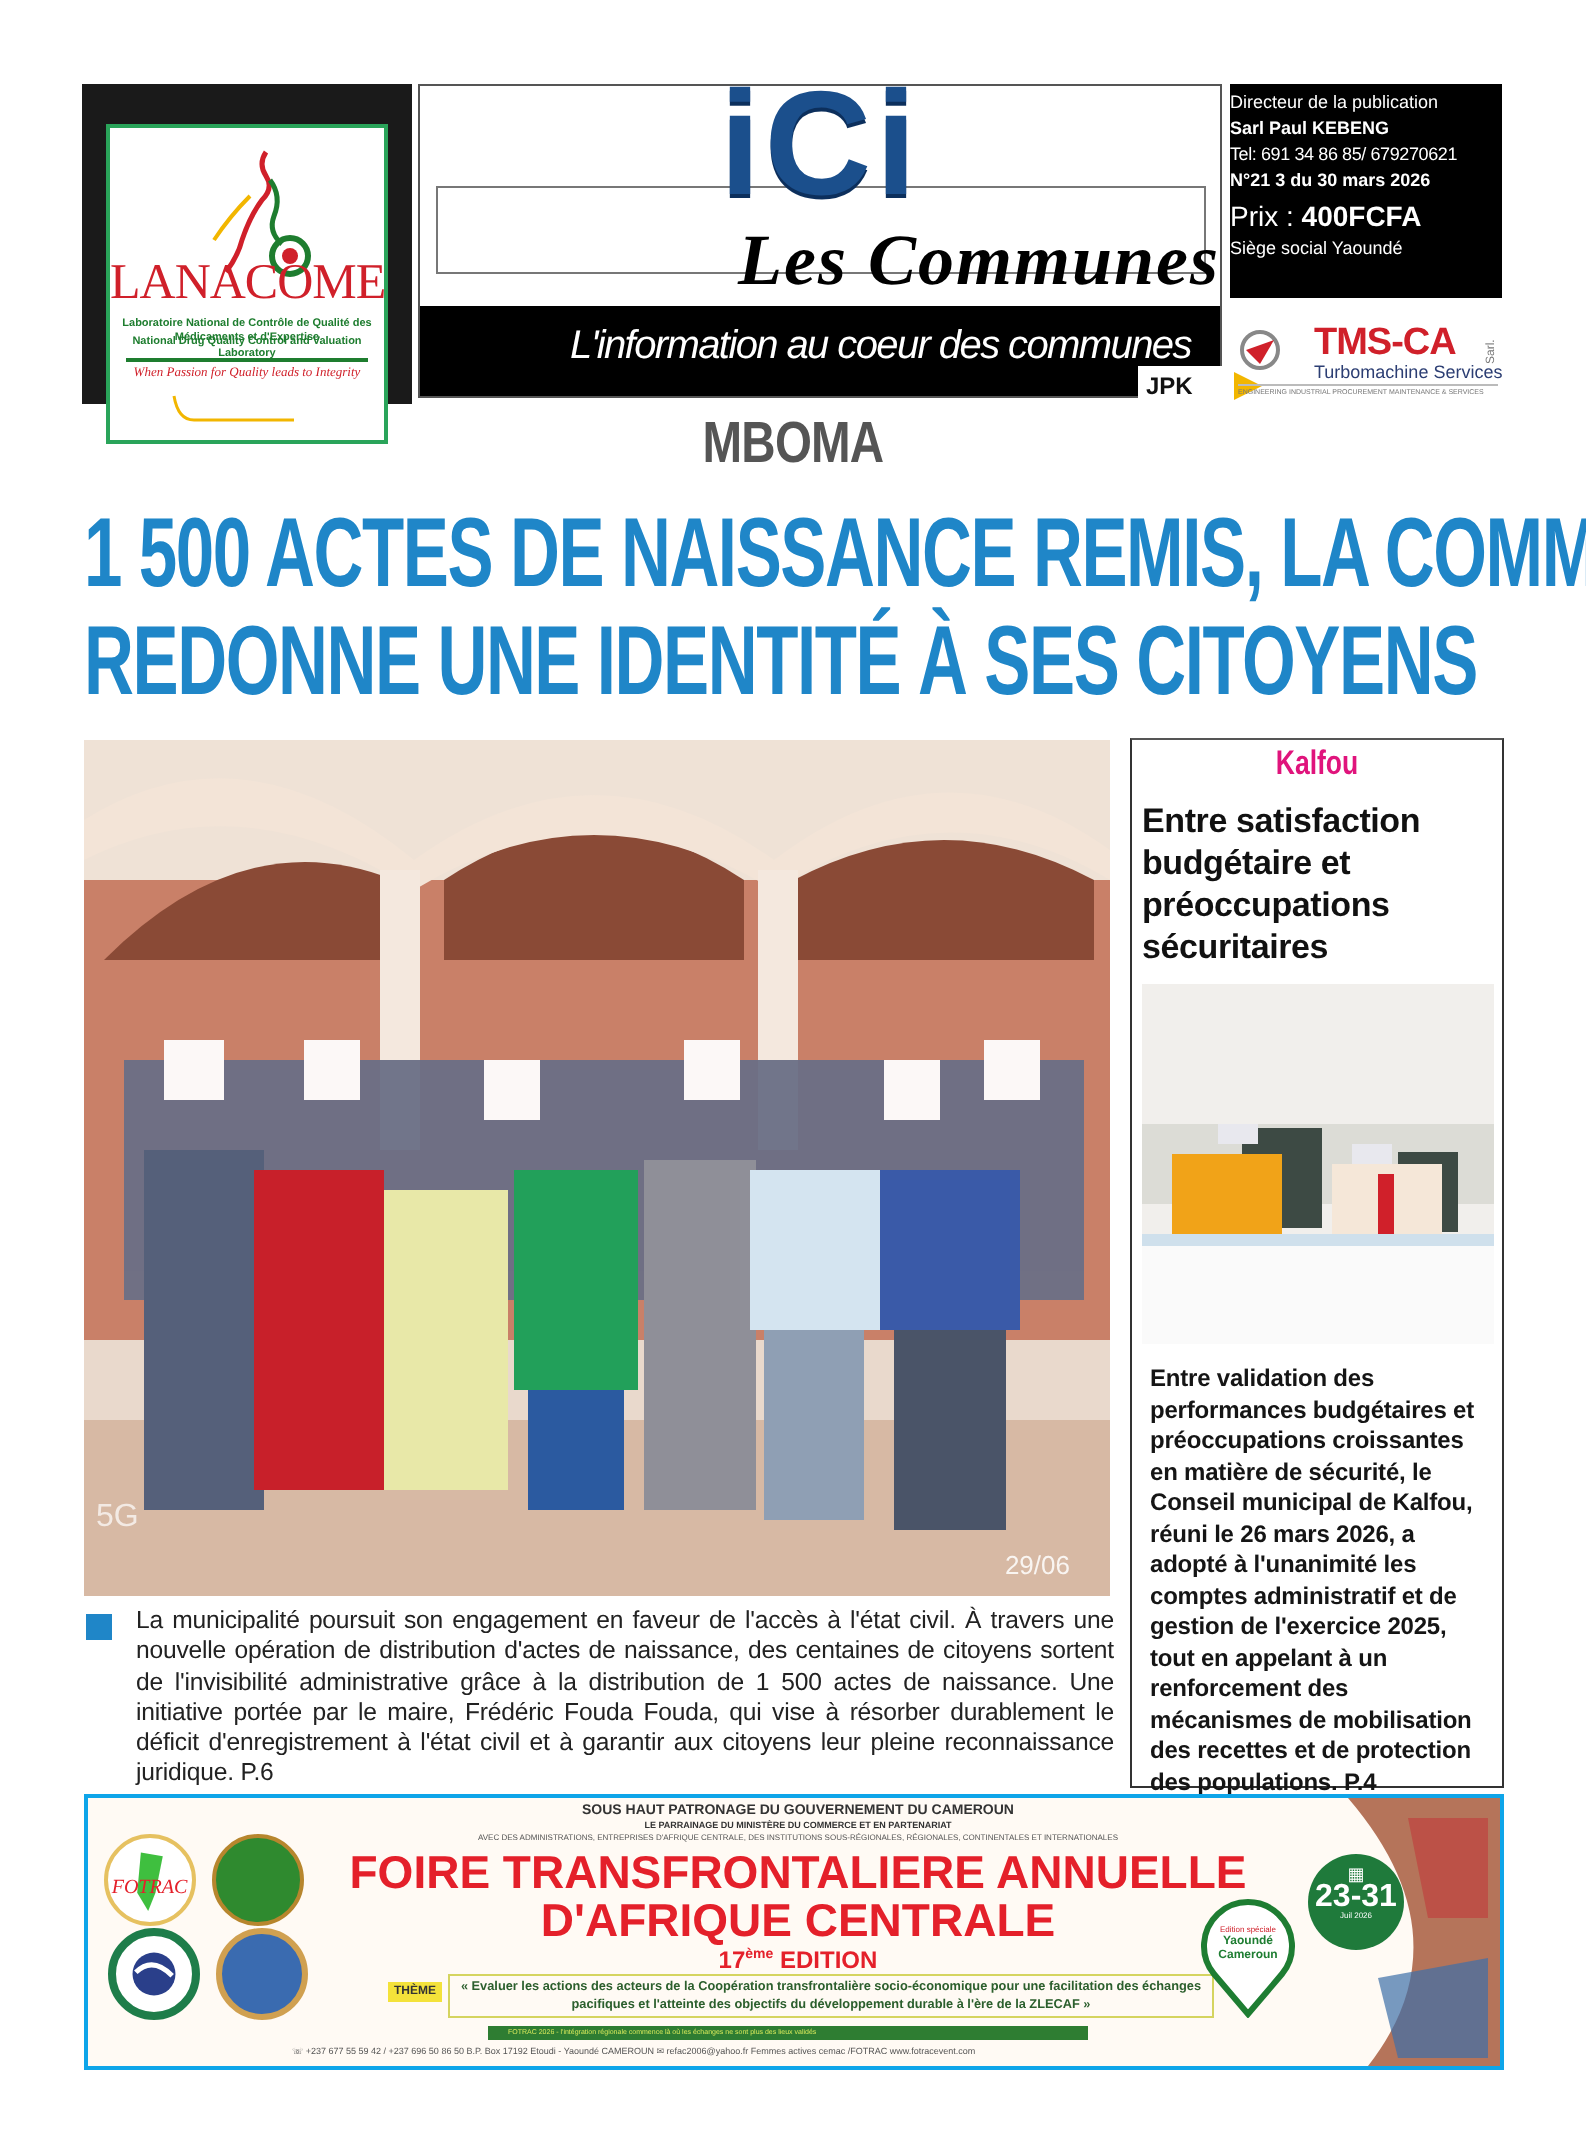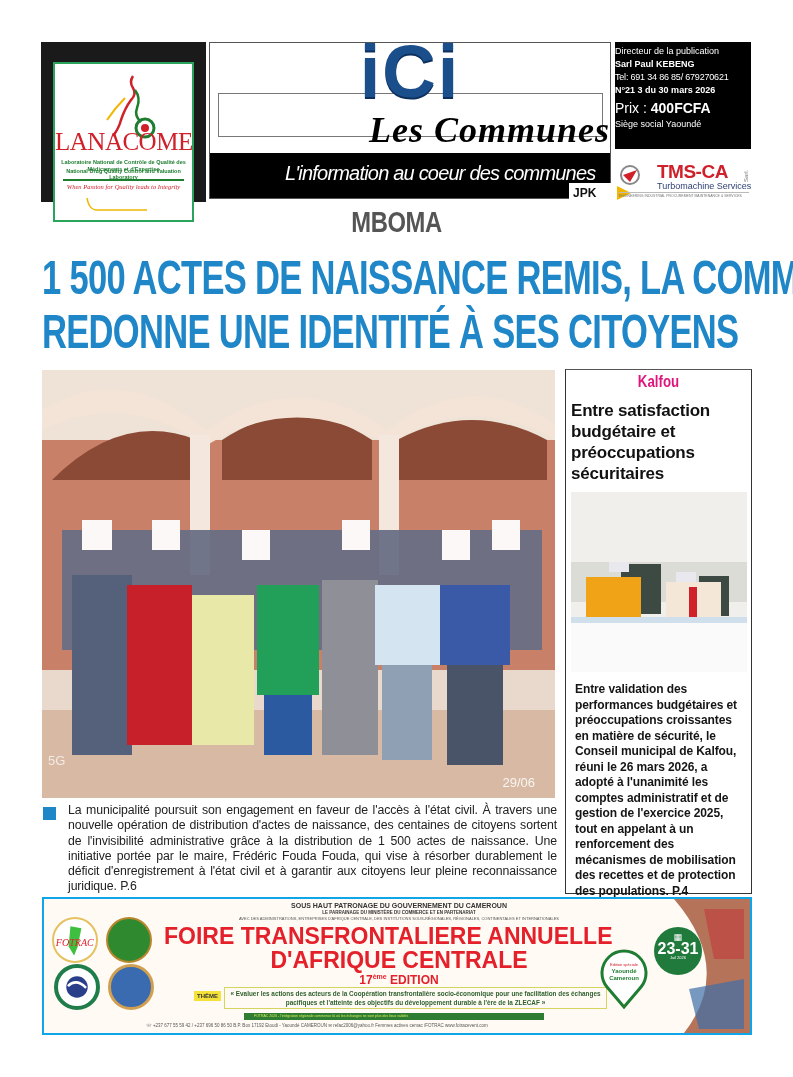--- a/index.html
+++ b/index.html
@@ -84,21 +84,21 @@
     transform: scaleX(0.705); transform-origin: left top; white-space: nowrap;
   }
 
   
   .photo {
     position: absolute; left: 42px; top: 370px; width: 513px; height: 428px; overflow: hidden;
     background: #eaded3;
   }
   .photo svg { width: 100%; height: 100%; display: block; }
   .photo-date { position: absolute; right: 20px; bottom: 8px; color: rgba(255,255,255,0.85); font-size: 13px; }
-  .photo-mark { position: absolute; left: 6px; bottom: 30px; color: rgba(255,255,255,0.7); font-size: 13px; }
+  .photo-mark { position: absolute; left: 6px; bottom: 30px; color: rgba(255,255,255,0.7); font-size: 16px; }
 
   .caption { position: absolute; left: 42px; top: 803px; width: 515px; }
   .caption-square { position: absolute; left: 1px; top: 4px; width: 13px; height: 13px; background: #1f86c8; }
   .caption-text {
     position: absolute; left: 26px; top: 0; width: 489px; font-size: 12.3px; line-height: 15.3px; color: #222;
     text-align: justify; letter-spacing: -0.1px;
   }
 
   
   .side {
@@ -121,21 +121,21 @@
 
   
   .ad {
     position: absolute; left: 42px; top: 897px; width: 710px; height: 138px; border: 2px solid #0ea5e9;
     background: #fffaf4; overflow: hidden;
   }
   .ad-logo { position: absolute; width: 46px; height: 46px; border-radius: 50%; }
   .ad-top1 { position: absolute; left: 120px; width: 470px; top: 3px; text-align: center; font-weight: bold; font-size: 7px; color: #333; }
   .ad-top2 { position: absolute; left: 120px; width: 470px; top: 11px; text-align: center; font-weight: bold; font-size: 4.5px; color: #333; }
   .ad-top3 { position: absolute; left: 120px; width: 470px; top: 17px; text-align: center; font-size: 4px; color: #555; }
-  .ad-title1 { position: absolute; left: 120px; width: 470px; top: 24px; font-weight: bold; font-size: 23px; color: #e4202a; letter-spacing: 0px; }
+  .ad-title1 { position: absolute; left: 120px; width: 470px; top: 24px; text-align: center; font-weight: bold; font-size: 23px; color: #e4202a; letter-spacing: 0px; }
   .ad-title2 { position: absolute; left: 120px; width: 470px; top: 48px; text-align: center; font-weight: bold; font-size: 23px; color: #e4202a; }
   .ad-edition { position: absolute; left: 120px; width: 470px; top: 74px; text-align: center; font-weight: bold; font-size: 12px; color: #e4202a; }
   .ad-edition sup { font-size: 7px; }
   .ad-theme-label { position: absolute; left: 150px; top: 92px; background: #f4e23a; font-weight: bold; font-size: 6px; padding: 2px 3px; color: #333; }
   .ad-theme { position: absolute; left: 180px; top: 88px; width: 383px; border: 1px solid #d5d45f; font-size: 6.4px; line-height: 9px; color: #2c5f2d; font-weight: bold; padding: 1px 3px; text-align: center; }
   .ad-green { position: absolute; left: 200px; top: 114px; width: 300px; height: 7px; background: #2e7d32; color: #d7e85b; font-size: 3.5px; line-height: 7px; padding-left: 10px; white-space: nowrap; }
   .ad-contact { position: absolute; left: 102px; top: 124px; width: 520px; font-size: 4.5px; color: #555; white-space: nowrap; }
   .ad-pin { position: absolute; left: 555px; top: 50px; width: 50px; height: 60px; }
   .ad-pin-text { position: absolute; left: 555px; top: 62px; width: 50px; text-align: center; font-size: 6px; font-weight: bold; color: #1e7d32; line-height: 7px; }
   .ad-pin-text span { color: #d0202a; font-weight: normal; font-size: 4px; display: block; }

